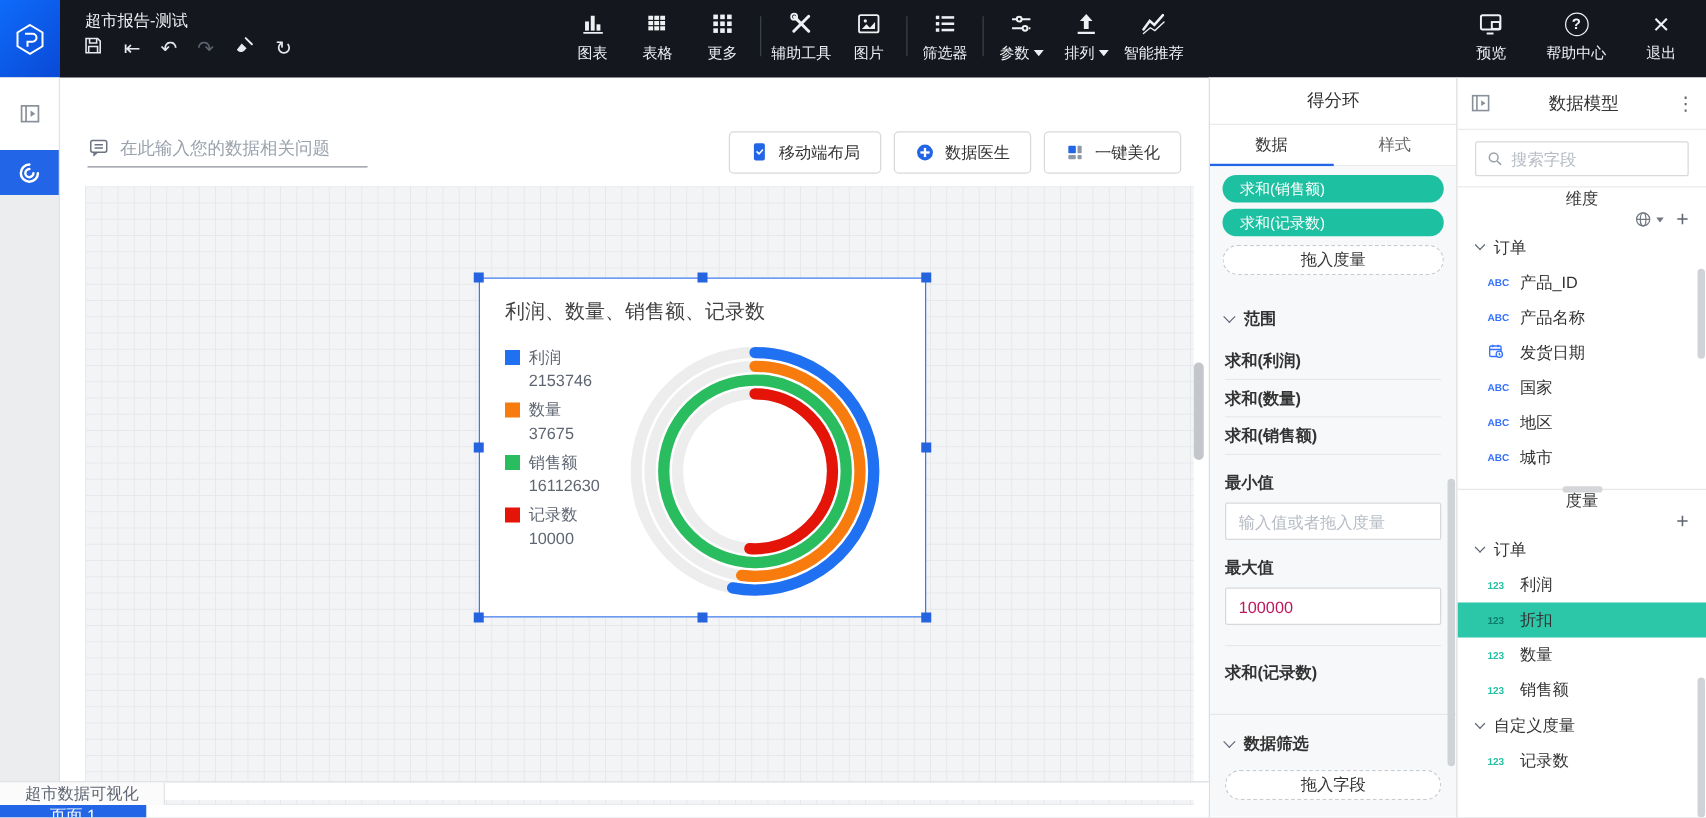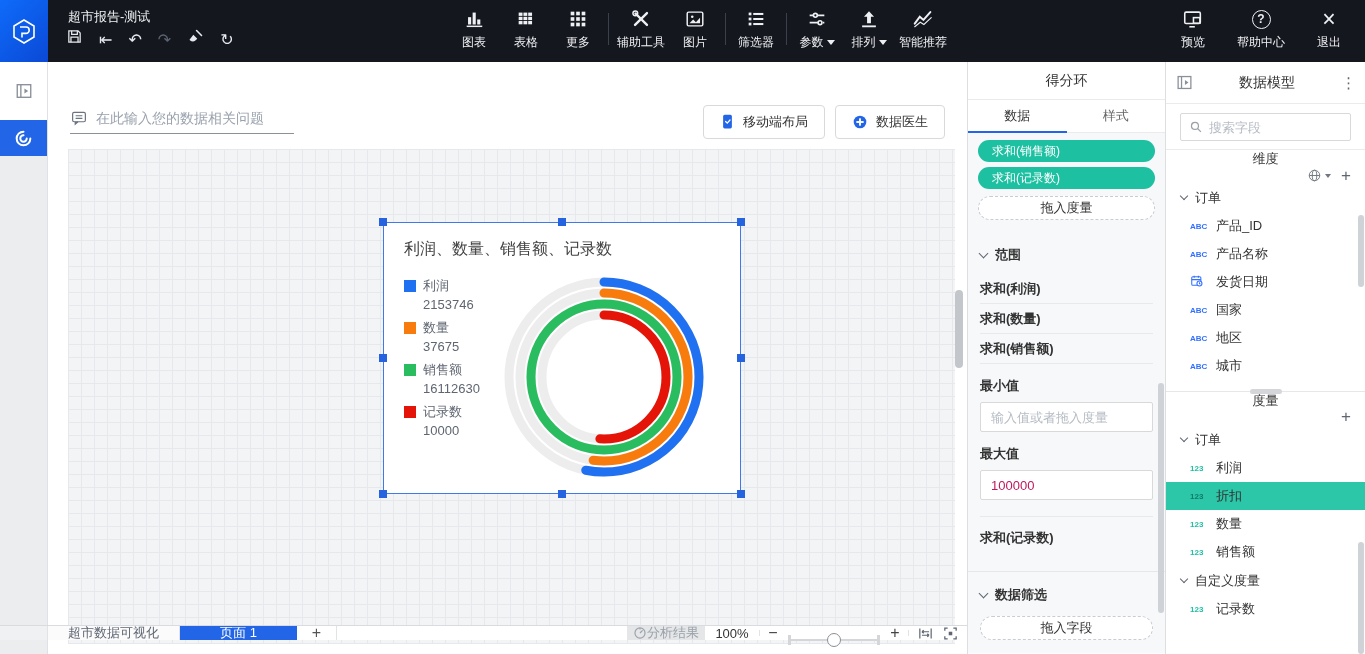--- a/index.html
+++ b/index.html
@@ -113,21 +113,21 @@
   .field-row.selected { background:#2cc6a8; }
   .t-ico { font-size:8px; font-weight:bold; color:#3370ff; width:17px; letter-spacing:0; flex:none; }
   .n-ico { font-size:8px; font-weight:bold; color:#1fbfa2; width:17px; flex:none; }
   .field-row.selected .n-ico { color:#0c7c68; }
   .resize-row { position:relative; height:12px; border-bottom:1px solid #e6e7e9; }
   .resize-grip { position:absolute; left:calc(50% - 16px); bottom:-3px; width:32px; height:5px; background:#d4d6d9; border-radius:3px; cursor:row-resize; }
   .pm-scroll-a { position:absolute; right:1px; top:153px; width:6px; height:72px; background:#cfd2d6; border-radius:3px; }
   .pm-scroll-b { position:absolute; right:1px; top:480px; width:6px; height:112px; background:#cfd2d6; border-radius:3px; }
 
   
-  .bottombar { position:absolute; left:0; top:625px; width:967px; height:15px; background:#fff; border-top:1px solid #d9dbde; display:flex; align-items:stretch; }
+  .bottombar { position:absolute; left:0; top:625px; width:967px; height:15px; background:#fff; border-top:1px solid #d9dbde; display:flex; align-items:stretch;flex-direction:column; }
   .bb-rail { width:48px; background:#f0f1f2; border-right:1px solid #e2e3e5; }
   .bb-doc { width:132px; display:flex; align-items:center; justify-content:center; font-size:13px; color:#5f6672; background:#fbfbfc; border-right:1px solid #e2e3e5; cursor:pointer; }
   .bb-page { width:117px; display:flex; align-items:center; justify-content:center; font-size:13px; color:#fff; background:#2265e6; cursor:pointer; }
   .bb-add { width:40px; display:flex; align-items:center; justify-content:center; font-size:16px; color:#555; border-right:1px solid #e2e3e5; cursor:pointer; }
   .bb-spacer { flex:1; }
   .bb-analyze { width:78px; background:#e5e6e8; display:flex; align-items:center; justify-content:center; gap:0; font-size:13px; color:#9aa1a8; cursor:pointer; }
   .bb-zoomlvl { width:54px; display:flex; align-items:center; justify-content:center; font-size:13px; color:#333; }
   .bb-vsep { width:1px; background:#e2e3e5; margin:4px 0; }
   .bb-minus,.bb-plus { width:26px; display:flex; align-items:center; justify-content:center; font-size:16px; color:#444; cursor:pointer; }
   .slider { width:96px; display:flex; align-items:center; position:relative; }
@@ -348,20 +348,29 @@
             </svg>
           <span>移动端布局</span>
         </button>
         <button class="cbtn">
           <svg width="16" height="16" viewBox="0 0 24 24">
             <circle cx="12" cy="12" r="9.5" fill="#2265e6"></circle>
             <rect x="10.6" y="6.5" width="2.8" height="11" fill="#fff"></rect>
               <rect x="6.5" y="10.6" width="11" height="2.8" fill="#fff"></rect>
             </svg>
           <span>数据医生</span>
+        </button>
+        <button class="cbtn">
+          <svg width="16" height="16" viewBox="0 0 24 24">
+            <rect x="4" y="4" width="9" height="9" rx="1" fill="#2265e6"></rect>
+            <rect x="15" y="4" width="5" height="9" rx="1" fill="#8f98a5"></rect>
+            <rect x="4" y="15" width="9" height="5" rx="1" fill="#8f98a5"></rect>
+            <rect x="15" y="15" width="5" height="5" rx="1" fill="#8f98a5"></rect>
+            </svg>
+          <span>一键美化</span>
         </button>
       </div>
     </div>
 
     <div class="grid-area"></div>
     <div class="canvas-scroll"></div>
 
     <div class="chart-card">
       <div class="handle h-tl"></div>
       <div class="handle h-t"></div>

